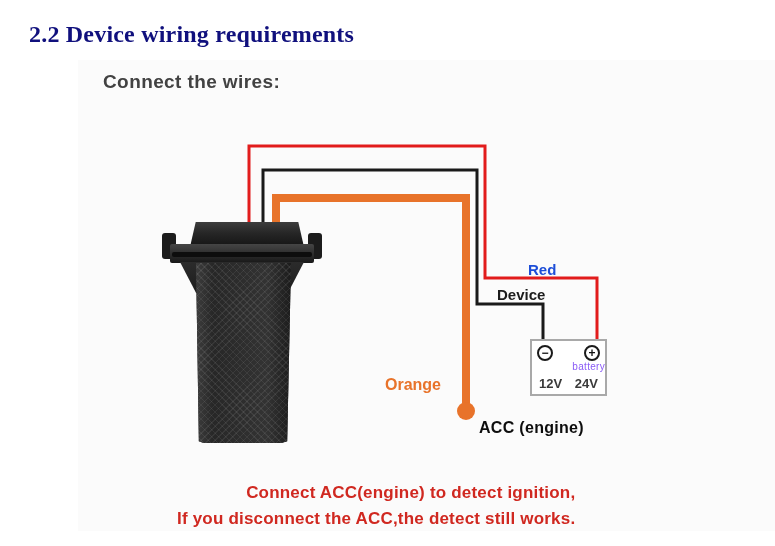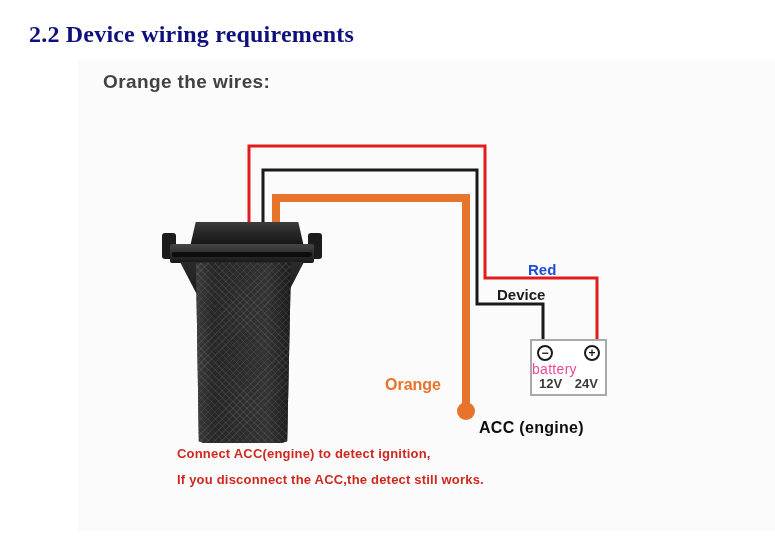--- a/index.html
+++ b/index.html
@@ -72,52 +72,52 @@
   .terminal {
     position: absolute; top: 4px; width: 16px; height: 16px;
     border: 2px solid #1a1a1a; border-radius: 50%;
     display: flex; align-items: center; justify-content: center;
     font-size: 12px; font-weight: 700; color: #111; line-height: 1;
   }
   .terminal.minus { left: 5px; }
   .terminal.plus  { right: 5px; }
   .battery-name {
     position: absolute; left: 0; right: 0; top: 20px;
-    text-align: left; font-size: 14px; color: #ec4899; letter-spacing: 0.3px;
+    text-align: right; font-size: 10px; color: #8b5cf6; letter-spacing: 0.3px;
   }
   .battery-volts {
     position: absolute; left: 0; right: 0; top: 35px;
     text-align: center; font-size: 13px; font-weight: 700; color: #3a3a3a;
     word-spacing: 9px;
   }
 
   
   .wire-label { position: absolute; white-space: nowrap; }
   .label-red    { left: 528px; top: 261px; font-size: 15px; font-weight: 600; color: #1d4ed8; }
   .label-black  { left: 497px; top: 286px; font-size: 15px; font-weight: 600; color: #1c1c1c; }
   .label-orange { left: 385px; top: 376px; font-size: 16px; font-weight: 700; color: #e8732a; }
   .label-acc    { left: 451px; top: 419px; font-size: 16px; font-weight: 600; color: #0d0d0d; letter-spacing: 0.3px; margin-left: 28px; }
 
   
   .notes {
-    position: absolute; left: 177px; top: 441px;
-    font-size: 13px; font-weight: 700; color: #d02820;
-    line-height: 26px; letter-spacing: 0.2px; white-space: nowrap;
+    position: absolute; left: 177px; top: 480px;
+    font-size: 17px; font-weight: 700; color: #d02820;
+    line-height: 26px; letter-spacing: 0.2px; white-space: nowrap; text-align: right;
   }
 </style>
 </head>
 <body>
 
 <div class="page">
 
   <div class="doc-title">2.2 Device wiring requirements</div>
 
   <div class="photo-area"></div>
 
-  <div class="subtitle">Orange the wires:</div>
+  <div class="subtitle">Connect the wires:</div>
 
   <svg class="wires" viewBox="0 0 775 546" xmlns="http://www.w3.org/2000/svg">
     <polyline points="249,227 249,146 485,146 485,278 597,278 597,342" fill="none" stroke="#e21c1c" stroke-width="3"></polyline>
     <polyline points="263,229 263,170 477,170 477,304 543,304 543,342" fill="none" stroke="#1a1a1a" stroke-width="3"></polyline>
     <polyline points="276,231 276,198 466,198 466,403" fill="none" stroke="#e8732a" stroke-width="8"></polyline>
     <circle cx="466" cy="411" r="9" fill="#e8732a"></circle>
   </svg>
 
   <div>
     <div class="dev-ear left"></div>

